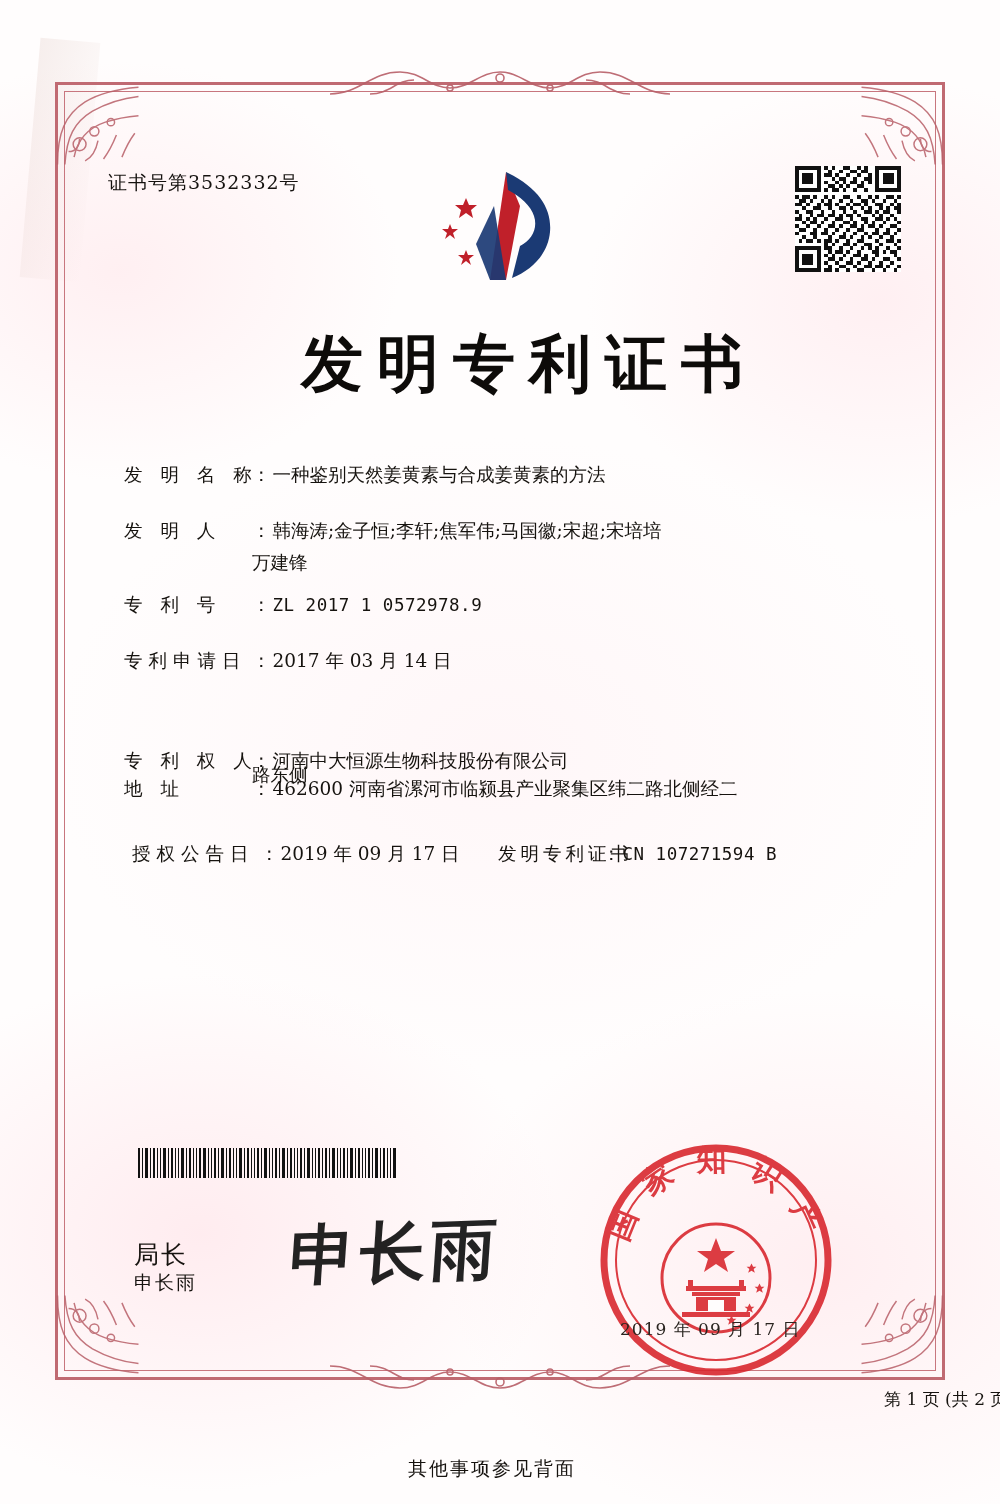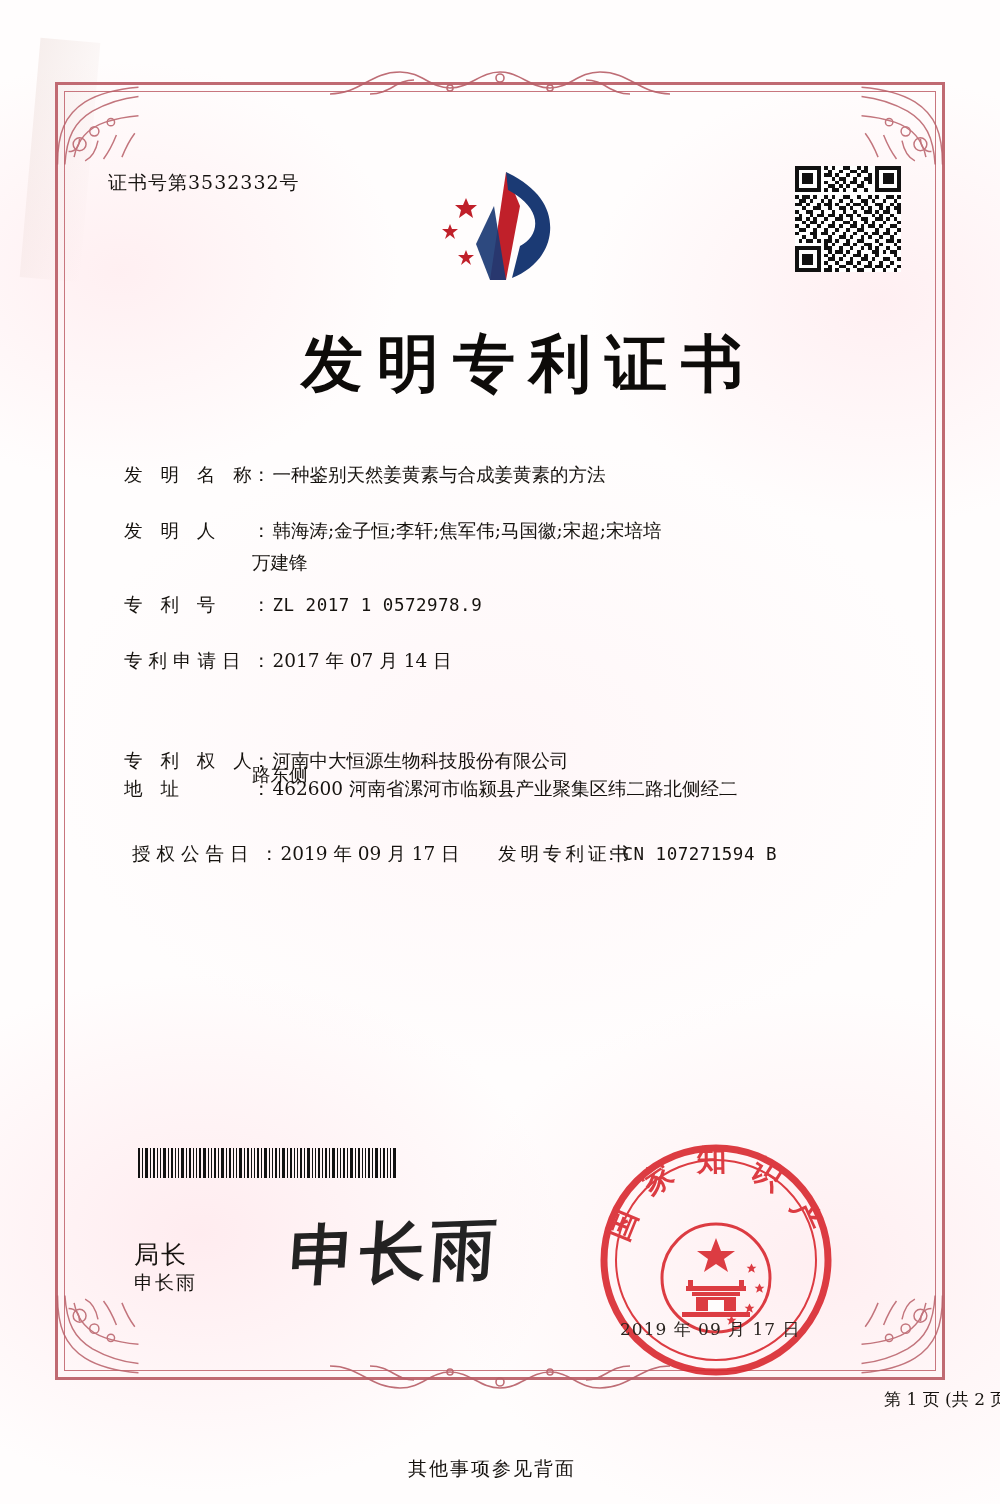--- a/index.html
+++ b/index.html
@@ -604,21 +604,21 @@
   </div>
   <div class="field f-inv2">
     <span class="val">万建锋</span>
   </div>
 
   <div class="field f-pno">
     <span class="label">专   利   号</span><span class="colon">：</span><span class="val val-mono">ZL 2017 1 0572978.9</span>
   </div>
 
   <div class="field f-appdate">
-    <span class="label">专利申请日</span><span class="colon">：</span><span class="val">2017 年 07 月 14 日</span>
+    <span class="label">专利申请日</span><span class="colon">：</span><span class="val">2017 年 03 月 14 日</span>
   </div>
 
   <div class="field f-owner">
     <span class="label">专 利 权 人</span><span class="colon">：</span><span class="val">河南中大恒源生物科技股份有限公司</span>
   </div>
 
   <div class="field f-addr">
     <span class="label">地       址</span><span class="colon">：</span><span class="val">462600 河南省漯河市临颍县产业聚集区纬二路北侧经二</span>
   </div>
   <div class="field f-addr2">

